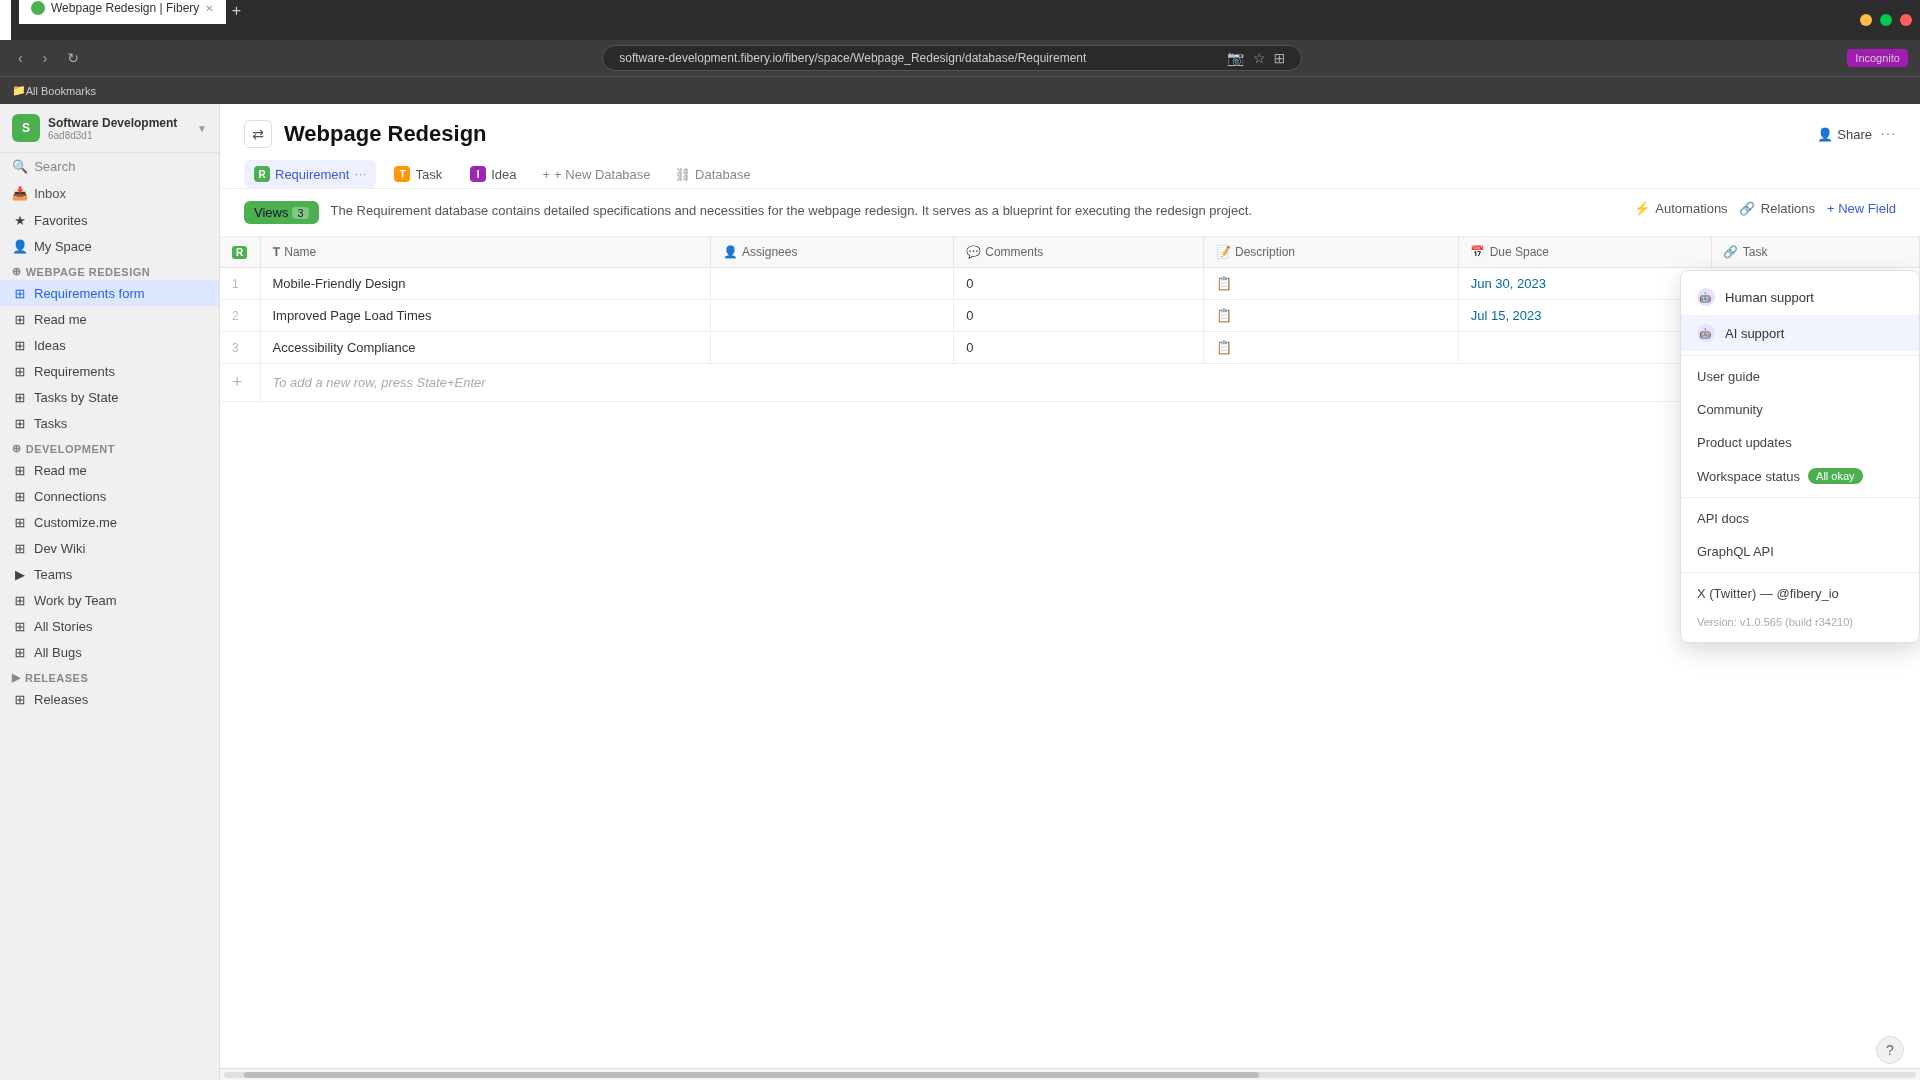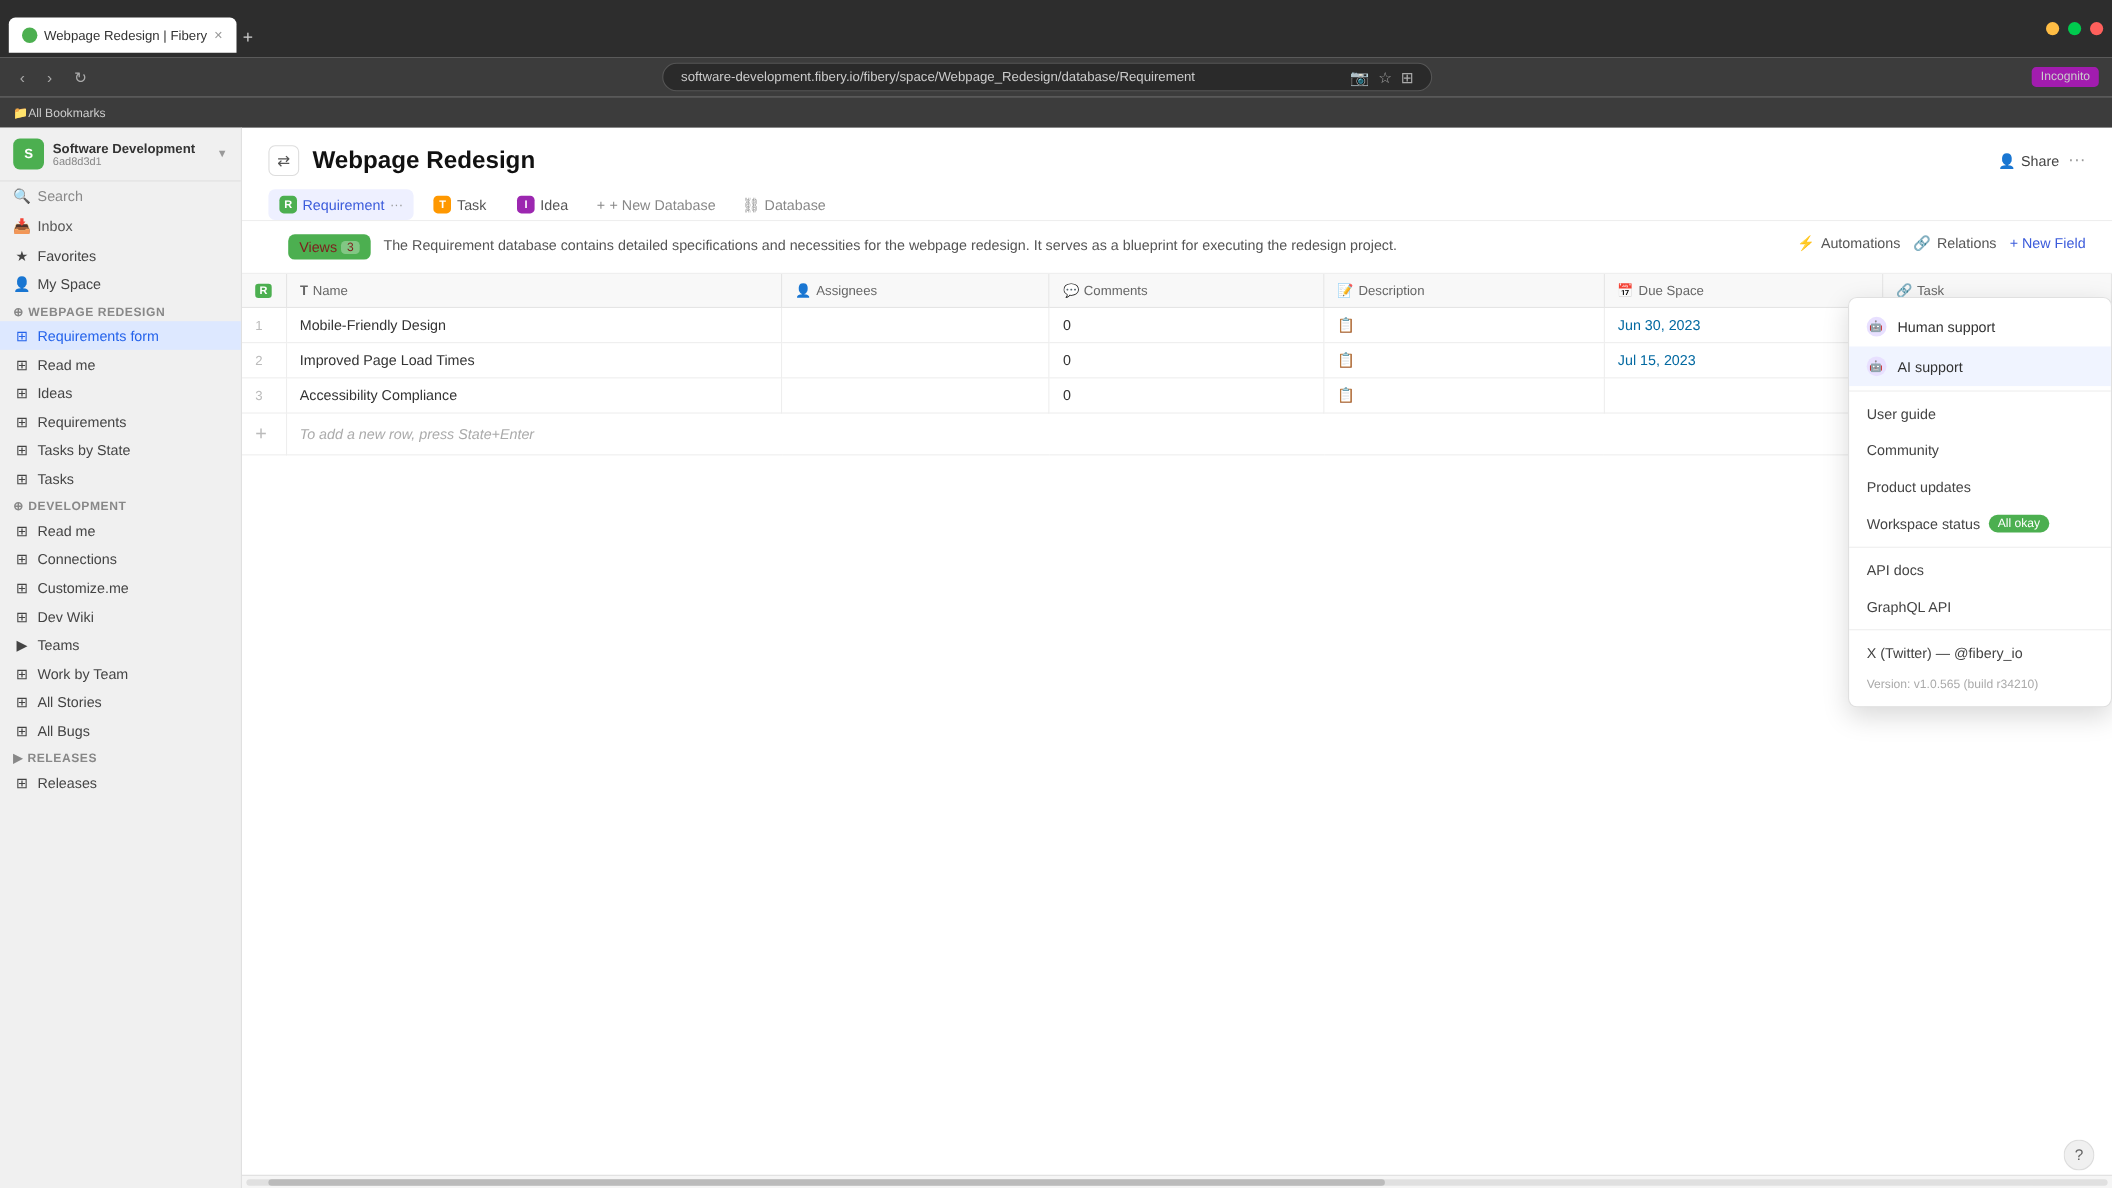--- a/index.html
+++ b/index.html
@@ -1,19 +1,19 @@
 <!DOCTYPE html>
 <html><head>
   <meta charset="utf-8">
   <style>
     * { box-sizing: border-box; margin: 0; padding: 0; }
     body { font-family: -apple-system, BlinkMacSystemFont, 'Segoe UI', sans-serif; font-size: 13px; background: #fff; display: flex; flex-direction: column; height: 100vh; overflow: hidden; }
 
     
-    .browser-chrome { background: #2d2d2d; height: 52px; display: flex; align-items: center; padding: 4px 8px; gap: 8px; flex-shrink: 0; }
+    .browser-chrome { background: #2d2d2d; height: 40px; display: flex; align-items: center; padding: 16px 8px; gap: 8px; flex-shrink: 0; margin-left: 11px; }
     .browser-tabs { display: flex; align-items: flex-end; height: 100%; gap: 2px; }
     .browser-tab { background: #3c3c3c; color: #ccc; font-size: 12px; padding: 6px 12px; border-radius: 6px 6px 0 0; display: flex; align-items: center; gap: 6px; cursor: pointer; height: 32px; }
     .browser-tab.active { background: #fff; color: #333; }
     .browser-tab-icon { width: 14px; height: 14px; background: #4caf50; border-radius: 50%; flex-shrink: 0; }
     .browser-tab-close { color: #999; font-size: 10px; cursor: pointer; }
     .browser-new-tab { color: #ccc; font-size: 16px; cursor: pointer; padding: 4px; }
     .browser-win-controls { display: flex; gap: 8px; margin-left: auto; }
     .win-btn { width: 12px; height: 12px; border-radius: 50%; cursor: pointer; }
     .win-minimize { background: #ffbd44; }
     .win-maximize { background: #00ca4e; }
@@ -64,21 +64,21 @@
     .db-tab-icon { width: 16px; height: 16px; border-radius: 4px; display: flex; align-items: center; justify-content: center; font-size: 10px; font-weight: bold; flex-shrink: 0; }
     .db-tab-icon.req { background: #4caf50; color: white; }
     .db-tab-icon.task { background: #ff9800; color: white; }
     .db-tab-icon.idea { background: #9c27b0; color: white; }
     .db-tab-more { color: #999; font-size: 12px; cursor: pointer; }
     .db-tab-new { display: flex; align-items: center; gap: 4px; color: #888; cursor: pointer; font-size: 13px; padding: 6px 8px; }
     .db-tab-integrate { display: flex; align-items: center; gap: 4px; color: #888; cursor: pointer; font-size: 13px; padding: 6px 8px; }
 
     
     .views-area { padding: 12px 24px; display: flex; align-items: flex-start; gap: 12px; border-bottom: 1px solid #eee; }
-    .views-btn { background: #4caf50; color: #7f1d1d; border-radius: 6px; padding: 4px 10px; font-size: 13px; font-weight: 500; display: flex; align-items: center; gap: 4px; cursor: pointer; margin-left: 18px; }
+    .views-btn { background: #4caf50; color: #0f172a; border-radius: 6px; padding: 4px 10px; font-size: 13px; font-weight: 500; display: flex; align-items: center; gap: 4px; cursor: pointer; }
     .views-count { background: rgba(255,255,255,0.3); border-radius: 4px; padding: 0 5px; font-size: 11px; }
     .description-text { flex: 1; color: #555; font-size: 13px; line-height: 1.5; }
     .toolbar-actions { display: flex; align-items: center; gap: 12px; margin-left: auto; }
     .toolbar-btn { display: flex; align-items: center; gap: 5px; color: #555; cursor: pointer; font-size: 13px; }
     .new-field-btn { display: flex; align-items: center; gap: 4px; color: #3b5bdb; cursor: pointer; font-size: 13px; font-weight: 500; }
 
     
     .table-container { flex: 1; overflow: auto; }
     table { width: 100%; border-collapse: collapse; }
     thead tr { background: #f8f8f8; }

